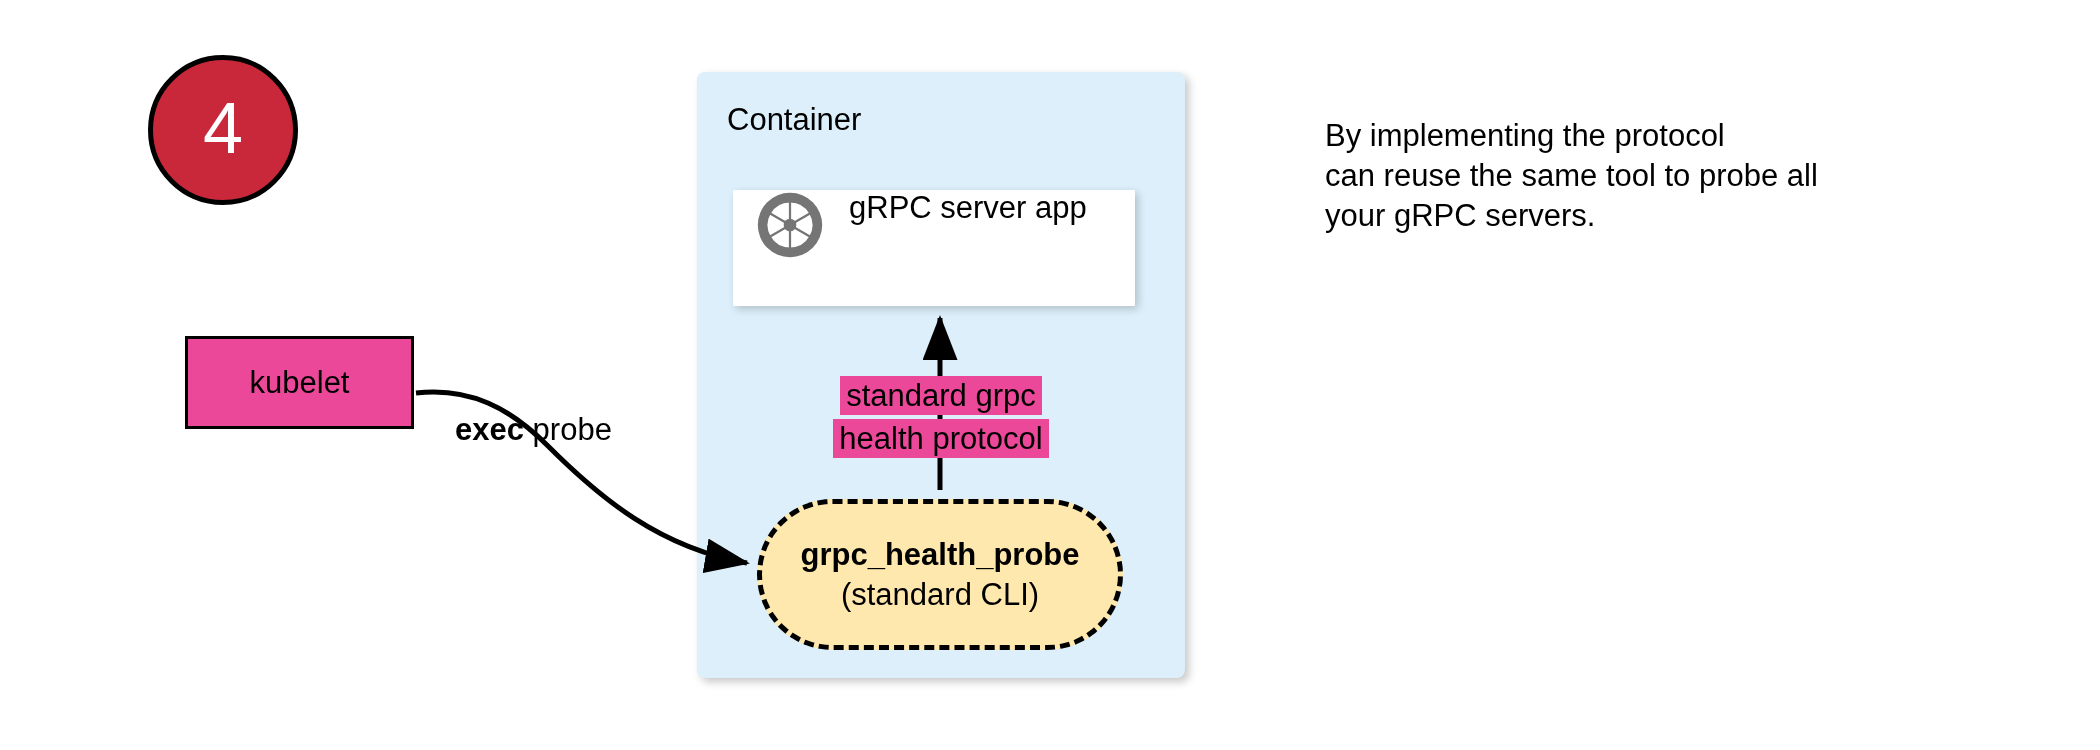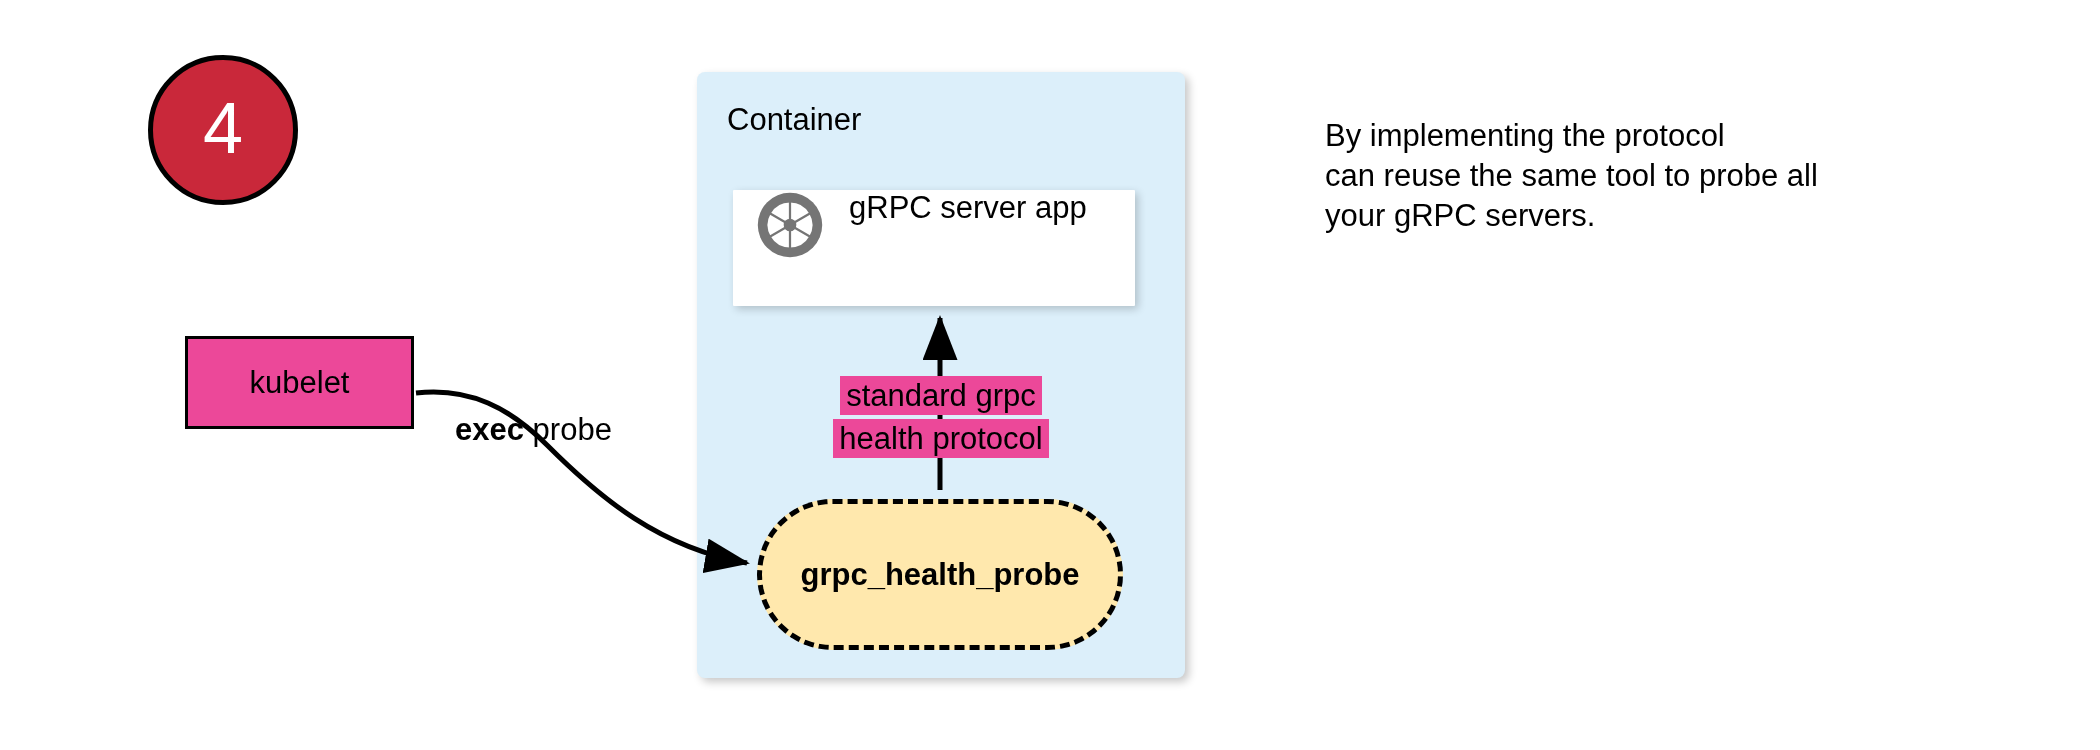--- a/index.html
+++ b/index.html
@@ -251,20 +251,21 @@
     <span class="strong">exec</span><span> probe</span>
   </div>
 
   <div id="protocol-label">
     <span class="line">standard grpc</span>
     <span class="line">health protocol</span>
   </div>
 
   <div id="probe-pill">
     <span class="title">grpc_health_probe</span>
+    <span class="subtitle">(standard CLI)</span>
   </div>
 
   <div id="side-note">
     <span class="line">By implementing the protocol</span>
     <span class="line">can reuse the same tool to probe all</span>
     <span class="line">your gRPC servers.</span>
   </div>
 
 </div>
 

